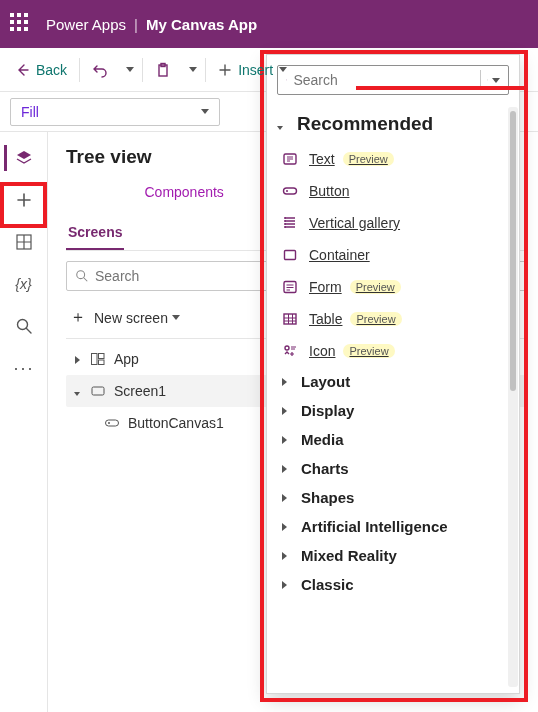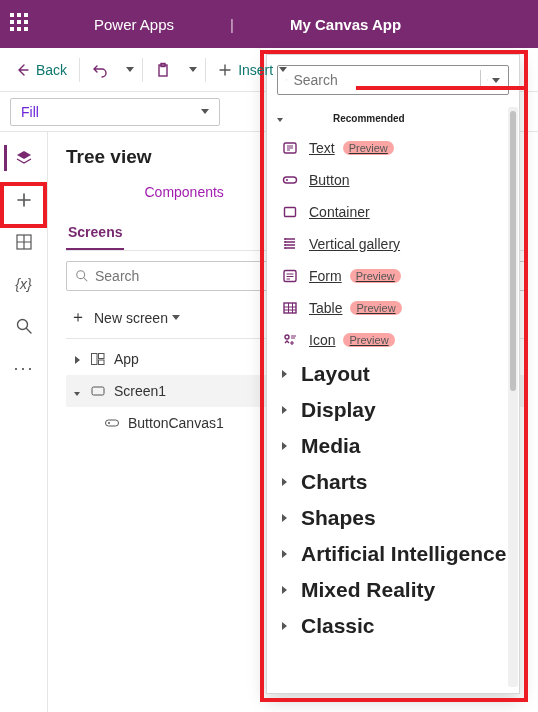--- a/index.html
+++ b/index.html
@@ -1,19 +1,19 @@
 <!DOCTYPE html>
 <html><head>
 <meta charset="utf-8">
 <style>
   * { box-sizing: border-box; margin: 0; padding: 0; font-family: "Segoe UI", sans-serif; }
   body { width: 538px; height: 712px; background: #fff; overflow: hidden; position: relative; }
 
   
-  .appbar { height: 48px; background: #782970; color: #fff; display: flex; align-items: center; padding: 0 10px; font-size: 15px; gap: 48px; }
+  .appbar { height: 48px; background: #782970; color: #fff; display: flex; align-items: center; padding: 0 10px; font-size: 15px; }
   .waffle { width: 22px; height: 22px; display: grid; grid-template-columns: repeat(3,4px); grid-template-rows: repeat(3,4px); gap: 3px; margin-right: 14px; }
   .waffle span { background: #fff; width: 4px; height: 4px; }
   .appbar .divider { margin: 0 8px; color: #d9c2d5; }
 
   
   .cmdbar { height: 44px; display: flex; align-items: center; border-bottom: 1px solid #e5e5e5; padding: 0 6px; position: relative; }
   .cmd { display: flex; align-items: center; height: 32px; padding: 0 8px; font-size: 14px; color: #0f766e; border-radius: 2px; cursor: pointer; }
   .sep { width: 1px; height: 24px; background: #e0e0e0; margin: 0 4px; }
   .chev-down { display:inline-block; width:0; height:0; border-left:4px solid transparent; border-right:4px solid transparent; border-top:5px solid #555; margin-left:6px; }
   .chev-right { display:inline-block; width:0; height:0; border-top:4px solid transparent; border-bottom:4px solid transparent; border-left:5px solid #555; }
@@ -52,27 +52,27 @@
 
   
   .flyout { position:absolute; top:54px; left:266px; width:254px; height:640px; background:#fff; border:1px solid #d6d6d6; box-shadow: 0 6px 18px rgba(0,0,0,0.18); z-index:5; display:flex; flex-direction:column; }
   .fly-search { margin:10px; border:1px solid #8e8e8e; border-radius:2px; height:30px; display:flex; align-items:center; padding:0 8px; }
   .fly-search input { border:none; outline:none; font-size:14px; flex:1; margin-left:6px; background:transparent; }
   .filter-sep { width:1px; height:20px; background:#c8c8c8; margin:0 6px; }
   .fly-list { flex:1; overflow-y:auto; padding: 0 8px 8px 8px; }
   .fly-scroll { position:absolute; right:3px; top:56px; width:6px; height:280px; background:#c1c1c1; border-radius:3px; }
   .fly-scroll-track { position:absolute; right:1px; top:52px; bottom:6px; width:10px; background:#f0f0f0; border-radius:3px; }
 
-  .cat-head { display:flex; align-items:center; font-weight:600; font-size:10px; color:#222; padding:8px 2px;gap:36px; }
+  .cat-head { display:flex; align-items:center; font-weight:600; font-size:19px; color:#222; padding:8px 2px; }
   .cat-head .arrow { width:14px; margin-right:6px; }
   .leaf { display:flex; align-items:center; height:32px; font-size:14px; color:#333; padding-left:6px; border-radius:2px; cursor:pointer;text-decoration:underline; }
   .leaf .licon { width:18px; height:18px; margin-right:10px; display:inline-flex; align-items:center; justify-content:center; color:#782970; }
-  .badge { font-size:11px; background:#fca5a5; color:#555; padding:1px 6px; border-radius:8px; margin-left:8px; }
-
-  .cat-collapsed { display:flex; align-items:center; font-weight:600; font-size:21px; color:#222; padding:6px 2px; cursor:pointer; }
+  .badge { font-size:11px; background:#fef9c3; color:#555; padding:1px 6px; border-radius:8px; margin-left:8px; }
+
+  .cat-collapsed { display:flex; align-items:center; font-weight:600; font-size:15px; color:#222; padding:6px 2px; cursor:pointer; }
   .cat-collapsed .arrow { width:14px; margin-right:10px; color:#555; display:inline-flex; justify-content:center; }
 
   
   .hl { position:absolute; border:4px solid #ed1c24; z-index:10; pointer-events:none; }
   .hl1 { left:0px; top:182px; width:47px; height:46px; }
   .hl2 { left:260px; top:50px; width:268px; height:652px; }
 
   .icon-stroke { stroke:#782970; stroke-width:1.4; fill:none; }
 </style>
 </head>
@@ -274,40 +274,40 @@
           <svg viewBox="0 0 16 16" width="16" height="16">
             <rect x="1.5" y="5" width="13" height="6" rx="3" class="icon-stroke"></rect>
             <circle cx="5" cy="8" r="1" fill="#782970"></circle>
           </svg>
         </span>
       <span>Button</span>
     </div>
     <div class="leaf">
       <span class="licon">
           <svg viewBox="0 0 16 16" width="16" height="16">
-            <rect x="2.5" y="3.5" width="11" height="9" rx="1" class="icon-stroke"></rect>
-          </svg>
-        </span>
-      <span>Container</span>
-    </div>
-    <div class="leaf">
-      <span class="licon">
-          <svg viewBox="0 0 16 16" width="16" height="16">
             <path d="M3 3 H13 M3 6 H13 M3 9 H13 M3 12 H13" stroke="#782970" stroke-width="1.4"></path>
             <circle cx="3" cy="3" r="1" fill="#782970"></circle>
             <circle cx="3" cy="6" r="1" fill="#782970"></circle>
             <circle cx="3" cy="9" r="1" fill="#782970"></circle>
             <circle cx="3" cy="12" r="1" fill="#782970"></circle>
           </svg>
         </span>
       <span>Vertical gallery</span>
     </div>
     <div class="leaf">
       <span class="licon">
           <svg viewBox="0 0 16 16" width="16" height="16">
+            <rect x="2.5" y="3.5" width="11" height="9" rx="1" class="icon-stroke"></rect>
+          </svg>
+        </span>
+      <span>Container</span>
+    </div>
+    <div class="leaf">
+      <span class="licon">
+          <svg viewBox="0 0 16 16" width="16" height="16">
             <rect x="2" y="2.5" width="12" height="11" rx="1.5" class="icon-stroke"></rect>
             <path d="M4.5 6 H11.5 M4.5 8.5 H11.5 M4.5 11 H8" stroke="#782970" stroke-width="1"></path>
           </svg>
         </span>
       <span>Form</span>
       <span class="badge">Preview</span>
     </div>
     <div class="leaf">
       <span class="licon">
           <svg viewBox="0 0 16 16" width="16" height="16">

